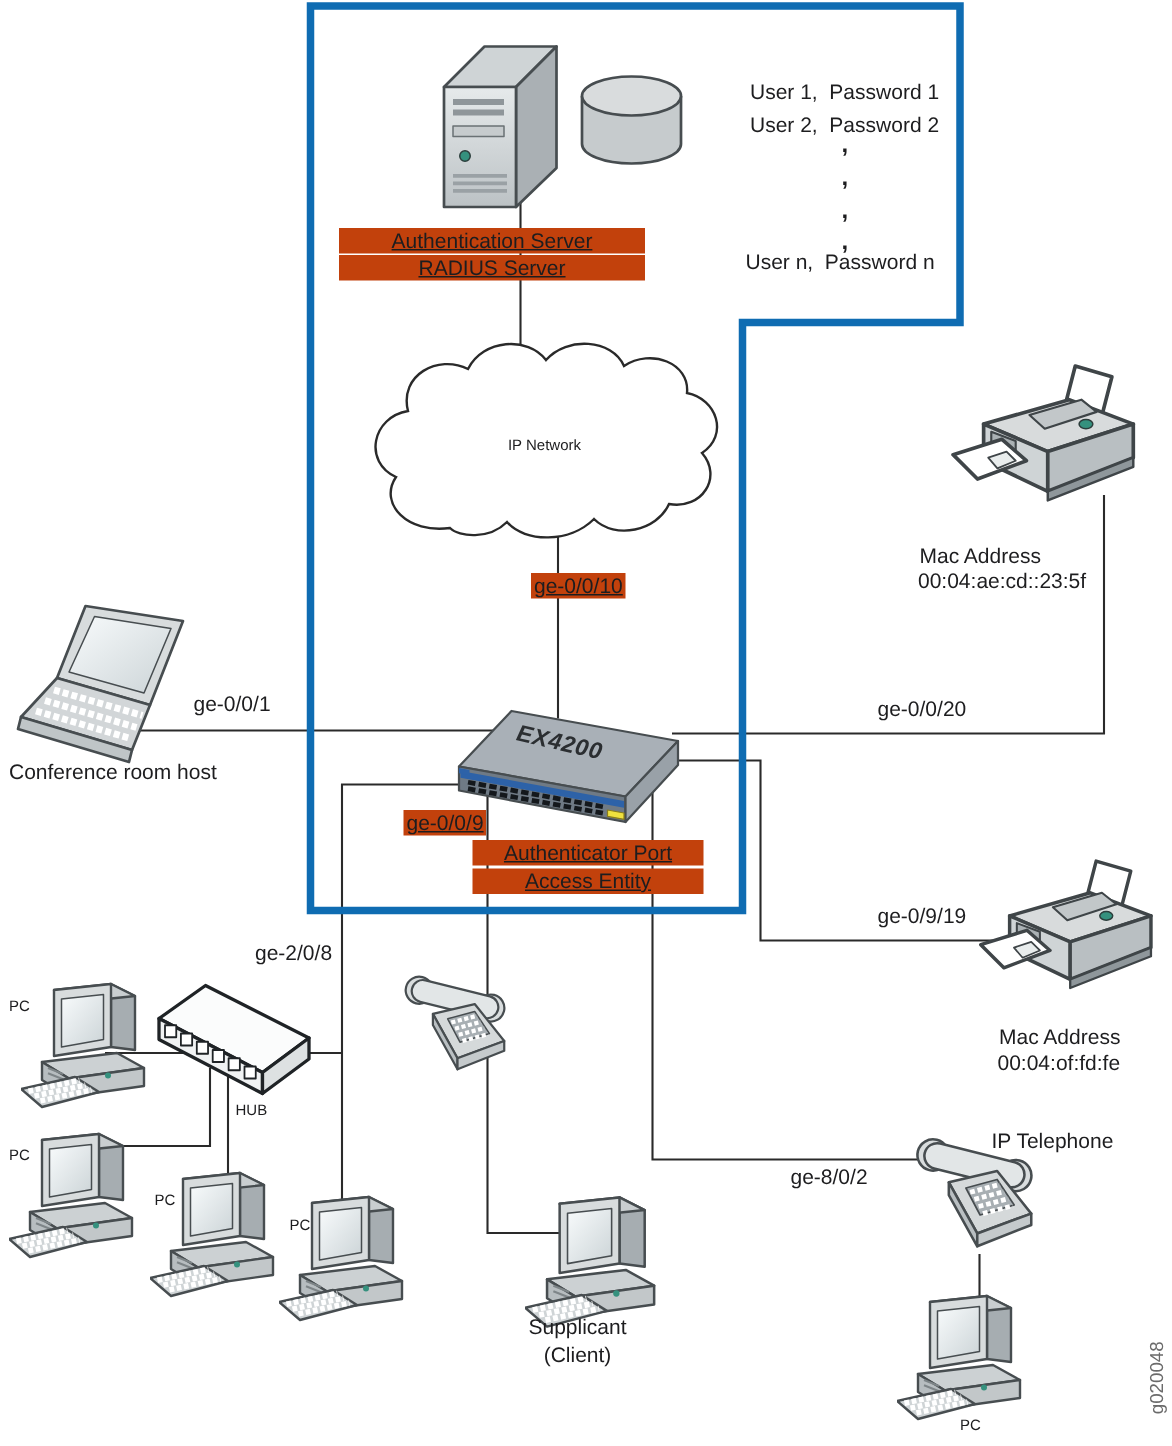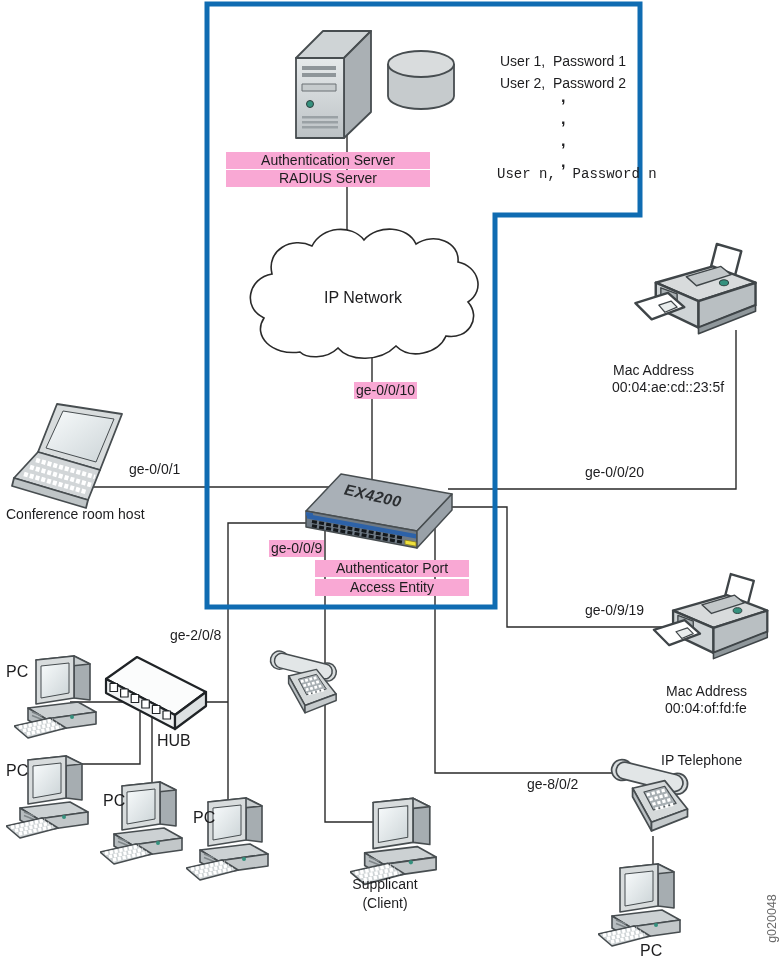--- a/index.html
+++ b/index.html
@@ -5,22 +5,22 @@
   html,body{margin:0;padding:0;background:#ffffff;}
   .stage{
     position:relative;width:781px;height:964px;background:#ffffff;overflow:hidden;
     font-family:"Liberation Sans","DejaVu Sans",sans-serif;color:#1d1d1f;
   }
   .stage svg.layer{position:absolute;left:0;top:0;}
   .lbl{
     position:absolute;font-size:14px;line-height:17px;white-space:pre;color:#1d1d1f;
   }
   .lbl.center{text-align:center;}
-  .lbl.whitebg{background:#f9a8d4;padding:0 2px;}
-  .lbl.big{font-size:16px;}
+  .lbl.whitebg{background:#c2410c;padding:0 2px;text-decoration:underline;}
+  .lbl.big{font-size:10px;}
   .lbl.dot{font-size:16px;font-weight:bold;}
   .lbl.model{
     font-size:15.5px;font-style:italic;font-weight:bold;color:#2b2e31;
     transform:rotate(13deg);letter-spacing:.5px;background:transparent;
   }
   .lbl.figcode{
     font-size:12.5px;color:#6b6b6b;transform:rotate(-90deg);transform-origin:center;
     width:60px;text-align:center;
   }
 </style>
@@ -193,21 +193,21 @@
 
 <div class="lbl center whitebg" style="left:226px;top:152px;width:200px;">Authentication Server</div>
 <div class="lbl center whitebg" style="left:226px;top:170px;width:200px;">RADIUS Server</div>
 
 <div class="lbl" style="left:500px;top:53px;">User 1,  Password 1</div>
 <div class="lbl" style="left:500px;top:75px;">User 2,  Password 2</div>
 <div class="lbl dot" style="left:561px;top:88px;">,</div>
 <div class="lbl dot" style="left:561px;top:110px;">,</div>
 <div class="lbl dot" style="left:561px;top:132px;">,</div>
 <div class="lbl dot" style="left:561px;top:153px;">,</div>
-<div class="lbl" style="left:497px;top:166px;font-family:Liberation Mono, monospace;">User n,  Password n</div>
+<div class="lbl" style="left:497px;top:166px;">User n,  Password n</div>
 
 <div class="lbl big center" style="left:303px;top:289px;width:120px;">IP Network</div>
 <div class="lbl whitebg" style="left:338px;top:382px;margin-left:16px;">ge-0/0/10</div>
 
 <div class="lbl" style="left:129px;top:461px;">ge-0/0/1</div>
 <div class="lbl" style="left:6px;top:506px;">Conference room host</div>
 
 <div class="lbl model center" style="left:331px;top:487px;width:84px;">EX4200</div>
 <div class="lbl whitebg" style="left:269px;top:540px;">ge-0/0/9</div>
 <div class="lbl center whitebg" style="left:315px;top:560px;width:150px;">Authenticator Port</div>

